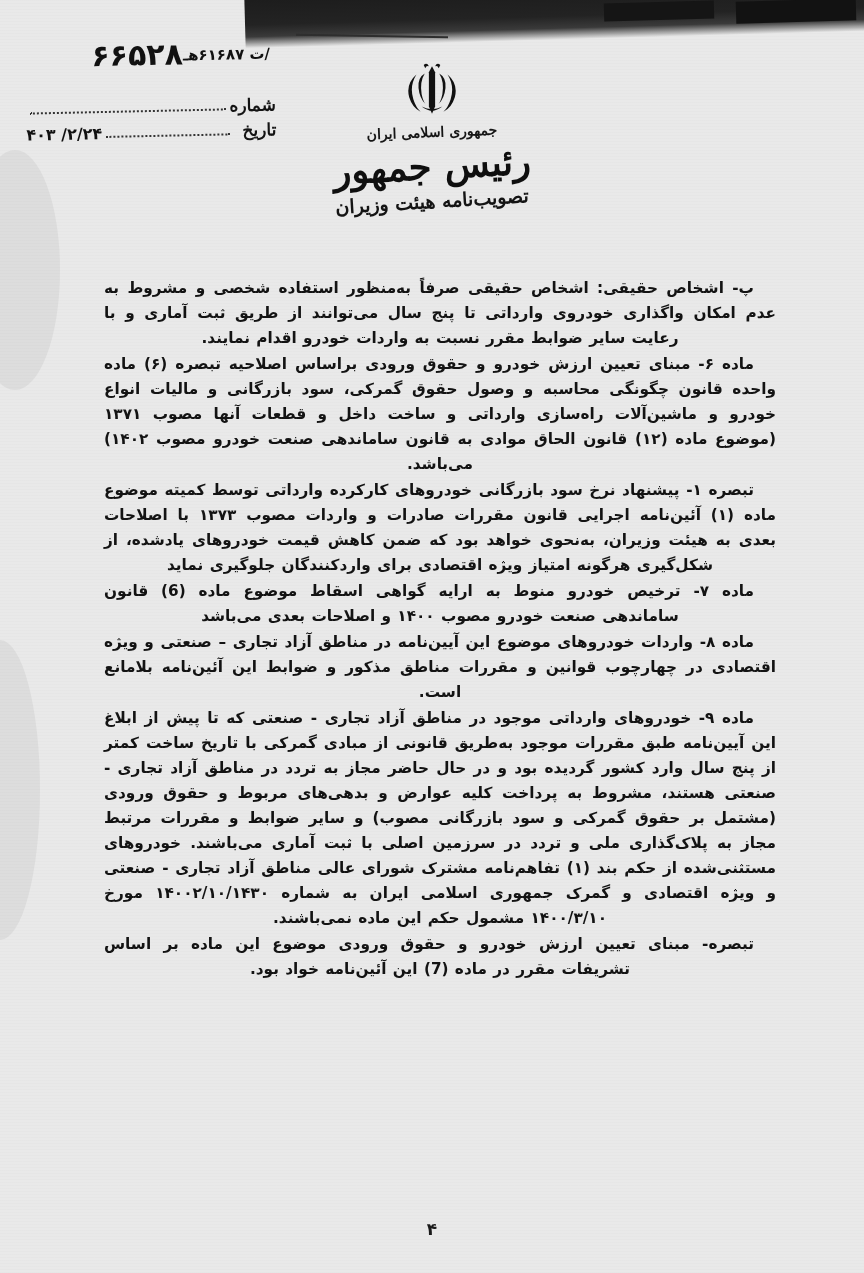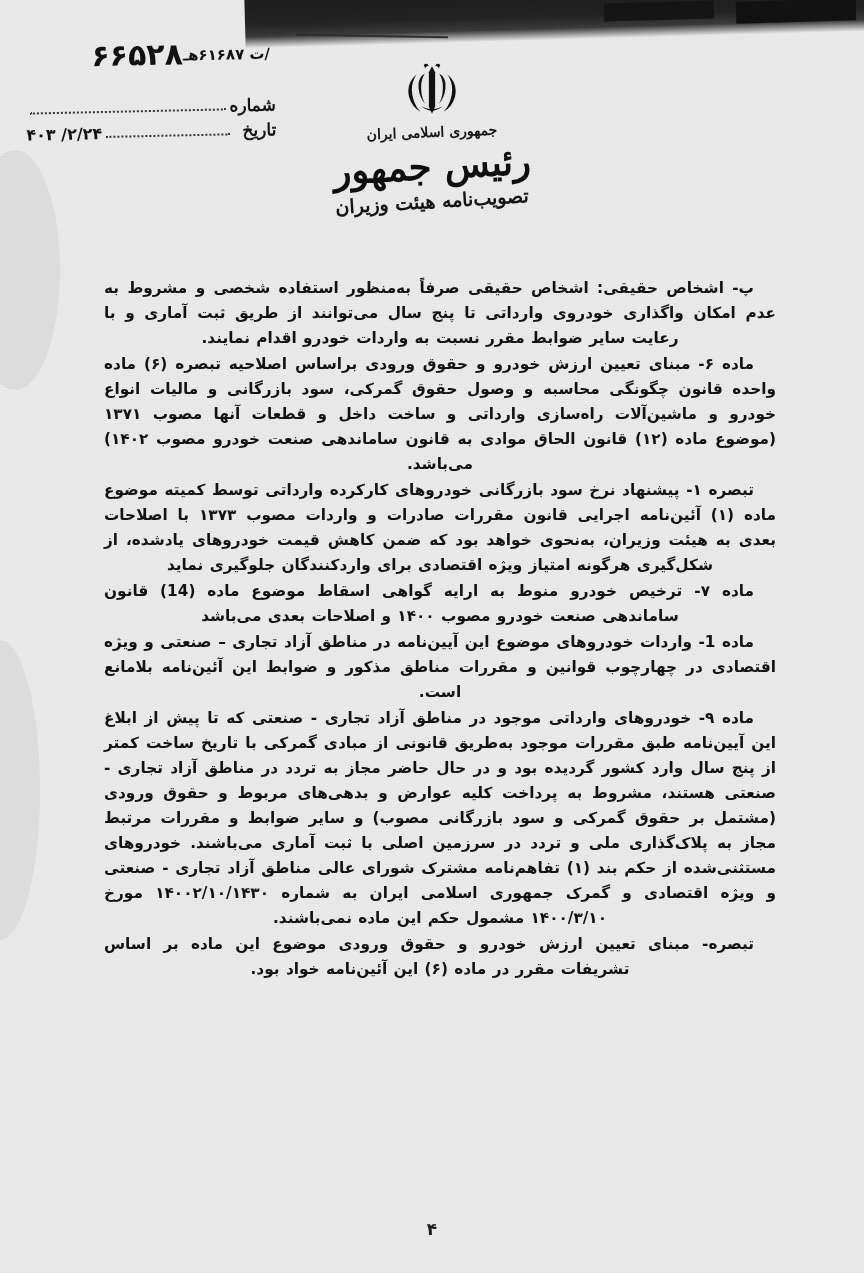--- a/index.html
+++ b/index.html
@@ -266,21 +266,21 @@
 
     <div class="lh-country">جمهوری اسلامی ایران</div>
     <div class="lh-title">رئیس جمهور</div>
     <div class="lh-subtitle">تصویب‌نامه هیئت وزیران</div>
   </div>
 
   <div class="body">
     <p class="para indent">پ- اشخاص حقیقی: اشخاص حقیقی صرفاً به‌منظور استفاده شخصی و مشروط به عدم امکان واگذاری خودروی وارداتی تا پنج سال می‌توانند از طریق ثبت آماری و با رعایت سایر ضوابط مقرر نسبت به واردات خودرو اقدام نمایند.</p>
     <p class="para indent">ماده ۶- مبنای تعیین ارزش خودرو و حقوق ورودی براساس اصلاحیه تبصره (۶) ماده واحده قانون چگونگی محاسبه و وصول حقوق گمرکی، سود بازرگانی و مالیات انواع خودرو و ماشین‌آلات راه‌سازی وارداتی و ساخت داخل و قطعات آنها مصوب ۱۳۷۱ (موضوع ماده (۱۲) قانون الحاق موادی به قانون ساماندهی صنعت خودرو مصوب ۱۴۰۲) می‌باشد.</p>
     <p class="para indent">تبصره ۱- پیشنهاد نرخ سود بازرگانی خودروهای کارکرده وارداتی توسط کمیته موضوع ماده (۱) آئین‌نامه اجرایی قانون مقررات صادرات و واردات مصوب ۱۳۷۳ با اصلاحات بعدی به هیئت وزیران، به‌نحوی خواهد بود که ضمن کاهش قیمت خودروهای یادشده، از شکل‌گیری هرگونه امتیاز ویژه اقتصادی برای واردکنندگان جلوگیری نماید</p>
-    <p class="para indent">ماده ۷- ترخیص خودرو منوط به ارایه گواهی اسقاط موضوع ماده (14) قانون ساماندهی صنعت خودرو مصوب ۱۴۰۰ و اصلاحات بعدی می‌باشد</p>
-    <p class="para indent">ماده 1- واردات خودروهای موضوع این آیین‌نامه در مناطق آزاد تجاری – صنعتی و ویژه اقتصادی در چهارچوب قوانین و مقررات مناطق مذکور و ضوابط این آئین‌نامه بلامانع است.</p>
+    <p class="para indent">ماده ۷- ترخیص خودرو منوط به ارایه گواهی اسقاط موضوع ماده (6) قانون ساماندهی صنعت خودرو مصوب ۱۴۰۰ و اصلاحات بعدی می‌باشد</p>
+    <p class="para indent">ماده ۸- واردات خودروهای موضوع این آیین‌نامه در مناطق آزاد تجاری – صنعتی و ویژه اقتصادی در چهارچوب قوانین و مقررات مناطق مذکور و ضوابط این آئین‌نامه بلامانع است.</p>
     <p class="para indent">ماده ۹- خودروهای وارداتی موجود در مناطق آزاد تجاری - صنعتی که تا پیش از ابلاغ این آیین‌نامه طبق مقررات موجود به‌طریق قانونی از مبادی گمرکی با تاریخ ساخت کمتر از پنج سال وارد کشور گردیده بود و در حال حاضر مجاز به تردد در مناطق آزاد تجاری - صنعتی هستند، مشروط به پرداخت کلیه عوارض و بدهی‌های مربوط و حقوق ورودی (مشتمل بر حقوق گمرکی و سود بازرگانی مصوب) و سایر ضوابط و مقررات مرتبط مجاز به پلاک‌گذاری ملی و تردد در سرزمین اصلی با ثبت آماری می‌باشند. خودروهای مستثنی‌شده از حکم بند (۱) تفاهم‌نامه مشترک شورای عالی مناطق آزاد تجاری - صنعتی و ویژه اقتصادی و گمرک جمهوری اسلامی ایران به شماره ۱۴۰۰۲/۱۰/۱۴۳۰ مورخ ۱۴۰۰/۳/۱۰ مشمول حکم این ماده نمی‌باشند.</p>
-    <p class="para indent">تبصره- مبنای تعیین ارزش خودرو و حقوق ورودی موضوع این ماده بر اساس تشریفات مقرر در ماده (۶) این آئین‌نامه خواد بود.</p>
+    <p class="para indent">تبصره- مبنای تعیین ارزش خودرو و حقوق ورودی موضوع این ماده بر اساس تشریفات مقرر در ماده (7) این آئین‌نامه خواد بود.</p>
   </div>
 
   <div class="folio">۴</div>
 
 </div>
 
 </body></html>

